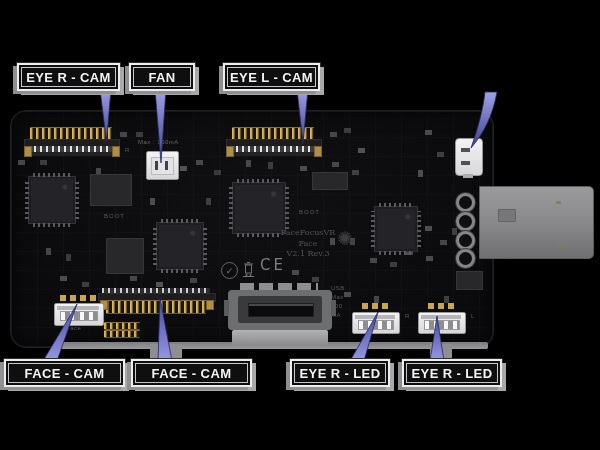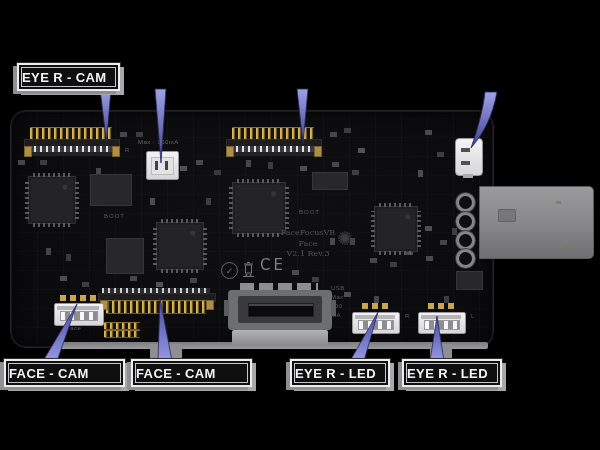--- a/index.html
+++ b/index.html
@@ -73,21 +73,21 @@
          background:linear-gradient(180deg,#9a9a9c,#87878a 55%,#6f6f72);
          border:1px solid #5e5e60; border-radius:0 5px 5px 0; }
   .usb-notch { position:absolute; left:18px; top:22px; width:16px; height:11px;
                background:#77777a; border:1px solid #636366; border-radius:1px; }
   .usb-spec { position:absolute; width:5px; height:3px; background:#8a7a46; opacity:.8; }
 
   
   .callout { position:absolute; height:24px; background:#0f0f0f; border:2px solid #ededee;
              box-shadow:-4px 3px 0 0 #8f8f91, 4px 4px 0 0 #a8a8aa, 0 0 0 1px #2e2e2e; }
   .callout-frame { position:absolute; inset:2px; border:1px solid #c8c8ca;
-                   display:flex; align-items:center; justify-content:flex-start; }
+                   display:flex; align-items:center; justify-content:center; }
   .callout-text { color:#f4f4f6; font-weight:bold; font-size:13px; letter-spacing:0.4px; }
 
   .arrows-svg { position:absolute; left:0; top:0; pointer-events:none; }
 </style>
 </head>
 <body>
 
 <div class="stage">
 
   <div class="board"></div>
@@ -251,20 +251,30 @@
     <polygon points="160,298 172,361 158,361" fill="url(#gup)" stroke="#26285e" stroke-width="0.8"></polygon>
     <polygon points="378,312 364,361 350,361" fill="url(#gup)" stroke="#26285e" stroke-width="0.8"></polygon>
     <polygon points="437,316 444,361 430,361" fill="url(#gup)" stroke="#26285e" stroke-width="0.8"></polygon>
   </svg>
 
   <div class="callout" style="left:17px;top:63px;width:99px;">
     <div class="callout-frame">
       <span class="callout-text">EYE R - CAM</span>
     </div>
   </div>
+  <div class="callout" style="left:129px;top:63px;width:62px;">
+    <div class="callout-frame">
+      <span class="callout-text">FAN</span>
+    </div>
+  </div>
+  <div class="callout" style="left:223px;top:63px;width:93px;">
+    <div class="callout-frame">
+      <span class="callout-text">EYE L - CAM</span>
+    </div>
+  </div>
 
   <div class="callout" style="left:4px;top:359px;width:117px;">
     <div class="callout-frame">
       <span class="callout-text">FACE - CAM</span>
     </div>
   </div>
   <div class="callout" style="left:131px;top:359px;width:117px;">
     <div class="callout-frame">
       <span class="callout-text">FACE - CAM</span>
     </div>

